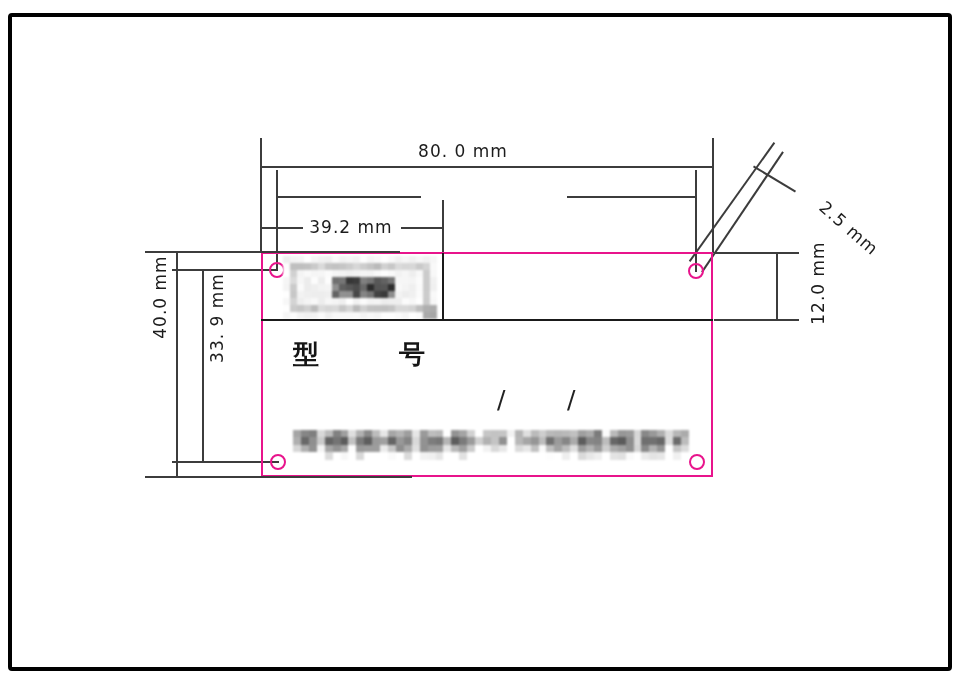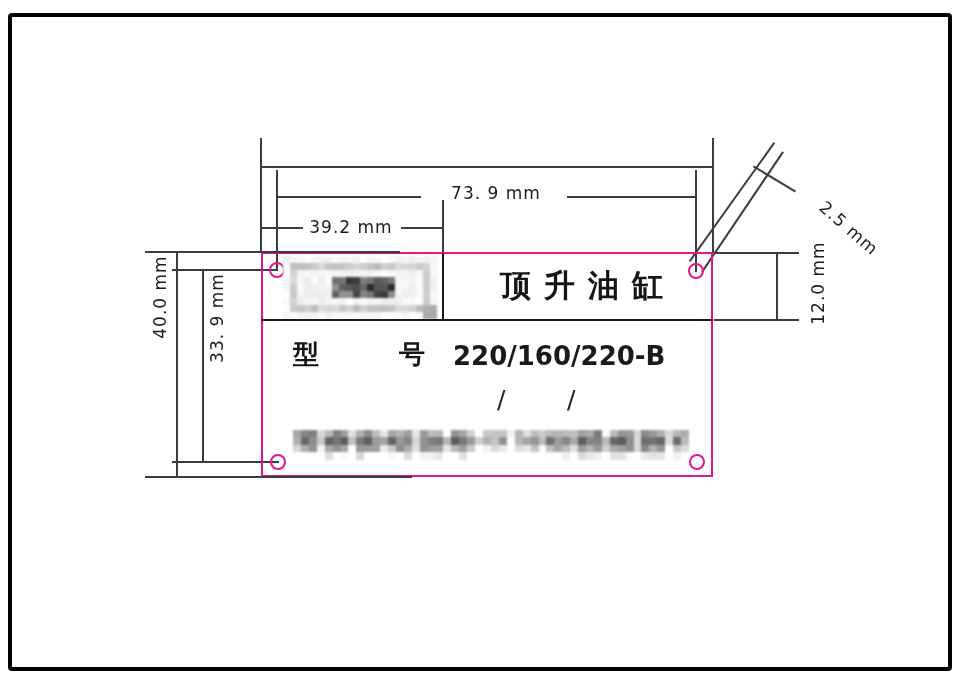--- a/index.html
+++ b/index.html
@@ -77,21 +77,21 @@
   <div class="vl" style="left:202px;top:269px;height:193px;"></div>
 
   <div class="hl" style="left:714px;top:252px;width:85px;"></div>
   <div class="hl" style="left:714px;top:319px;width:85px;"></div>
   <div class="vl" style="left:776px;top:252px;height:68px;"></div>
 
   <div class="diag" style="width:146px;left:659px;top:201px;transform:rotate(-54.5deg);"></div>
   <div class="diag" style="width:145px;left:670px;top:211px;transform:rotate(-56deg);"></div>
   <div class="diag" style="width:49px;left:750px;top:178px;transform:rotate(31deg);"></div>
 
-  <div class="dim center" style="left:416px;top:183px;width:160px;">73. 9 mm</div>
+  <div class="dim center" style="left:383px;top:141px;width:160px;">80. 0 mm</div>
   <div class="dim center" style="left:301px;top:217px;width:100px;">39.2 mm</div>
   <div class="dim rot" style="left:160px;top:297px;">40.0 mm</div>
   <div class="dim rot" style="left:217px;top:318px;">33. 9 mm</div>
   <div class="dim rot" style="left:818px;top:283px;">12.0 mm</div>
   <div class="dim rot45" style="left:849px;top:228px;">2.5 mm</div>
 
   <div class="plate"></div>
 
   <div class="hl blk" style="left:261px;top:319px;width:452px;z-index:4;"></div>
   <div class="vl blk" style="left:442px;top:253px;height:67px;z-index:4;"></div>
@@ -295,27 +295,25 @@
       <div style="left: 98px; top: 56px; width: 7px; height: 7px; background: rgb(253, 253, 253);"></div>
       <div style="left: 105px; top: 56px; width: 7px; height: 7px; background: rgb(253, 253, 253);"></div>
       <div style="left: 112px; top: 56px; width: 7px; height: 7px; background: rgb(250, 250, 250);"></div>
       <div style="left: 119px; top: 56px; width: 7px; height: 7px; background: rgb(245, 245, 245);"></div>
       <div style="left: 126px; top: 56px; width: 7px; height: 7px; background: rgb(255, 255, 255);"></div>
       <div style="left: 133px; top: 56px; width: 7px; height: 7px; background: rgb(252, 252, 252);"></div>
       <div style="left: 140px; top: 56px; width: 7px; height: 7px; background: rgb(170, 170, 170);"></div>
       <div style="left: 147px; top: 56px; width: 7px; height: 7px; background: rgb(166, 166, 166);"></div>
     </div>
 
-  <div class="plate-title">顶升油缸</div>
 
   <div class="field-label model-label">
     <span>型</span>
     <span>号</span>
   </div>
-  <div class="model-value">220/160/220-B</div>
 
   <span class="slash" style="left:497px;">/</span>
   <span class="slash" style="left:567px;">/</span>
 
   <div class="mosaic" style="left:293px;top:430px;width:396px;height:29px;">
       <div style="left: 0px; top: 0px; width: 8.42px; height: 7.75px; background: rgb(165, 165, 165);"></div>
       <div style="left: 7.92px; top: 0px; width: 8.42px; height: 7.75px; background: rgb(134, 134, 134);"></div>
       <div style="left: 15.84px; top: 0px; width: 8.42px; height: 7.75px; background: rgb(127, 127, 127);"></div>
       <div style="left: 23.76px; top: 0px; width: 8.42px; height: 7.75px; background: rgb(216, 216, 216);"></div>
       <div style="left: 31.68px; top: 0px; width: 8.42px; height: 7.75px; background: rgb(187, 187, 187);"></div>

